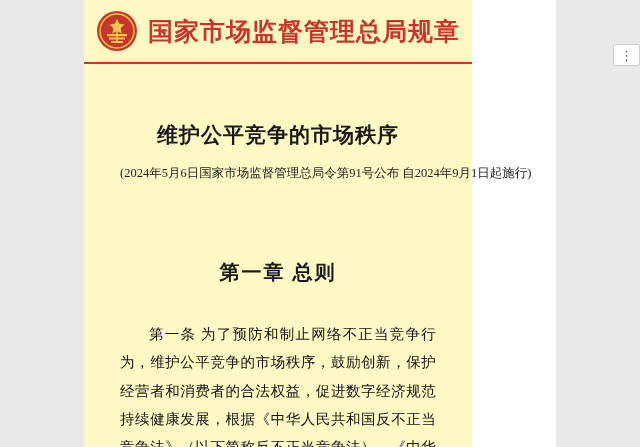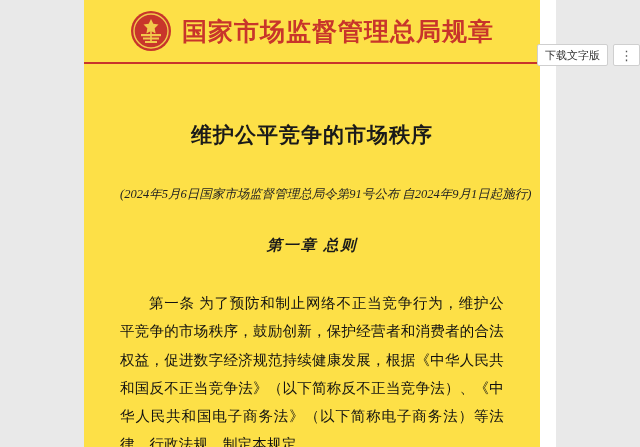--- a/index.html
+++ b/index.html
@@ -27,23 +27,23 @@
     height: 447px;
     background: #e9e9e9;
   }
   .gutter.left { left: 0; }
   .gutter.right { right: 0; }
 
   .sheet {
     position: absolute;
     left: 84px;
     top: 0;
-    width: 456px;
+    width: 388px;
     height: 447px;
-    background: #fde047;
+    background: #fef9c3;
   }
 
   
   .masthead {
     position: relative;
     height: 62px;
     border-bottom: 2px solid #c8352b;
     display: flex;
     align-items: center;
     justify-content: center;
@@ -106,33 +106,31 @@
     font-weight: bold;
     color: #1a1a1a;
     margin-top: 58px;
     letter-spacing: 1px;
     line-height: 1.3;
   }
   .doc-subtitle {
     text-align: center;
     font-size: 12.5px;
     color: #222222;
-    margin-top: 36px;
+    margin-top: 15px;
     line-height: 1.5;
     white-space: nowrap;
-    font-style: italic;
   }
   .chapter {
     text-align: center;
-    font-size: 15px;
+    font-size: 20px;
     font-weight: bold;
     color: #1a1a1a;
-    margin-top: 32px;
+    margin-top: 76px;
     letter-spacing: 2px;
-    font-style: italic;
   }
   .para {
     font-size: 14.5px;
     color: #111111;
     line-height: 1.95;
     margin-top: 34px;
     text-align: justify;
     text-indent: 2em;
     letter-spacing: 0.2px;
   }
@@ -165,17 +163,16 @@
     <div class="doc">
       <div class="doc-title">维护公平竞争的市场秩序</div>
       <div class="doc-subtitle">(2024年5月6日国家市场监督管理总局令第91号公布 自2024年9月1日起施行)</div>
       <div class="chapter">第一章 总则</div>
       <div class="para">第一条 为了预防和制止网络不正当竞争行为，维护公平竞争的市场秩序，鼓励创新，保护经营者和消费者的合法权益，促进数字经济规范持续健康发展，根据《中华人民共和国反不正当竞争法》（以下简称反不正当竞争法）、《中华人民共和国电子商务法》（以下简称电子商务法）等法律、行政法规，制定本规定。</div>
     </div>
 
   </div>
 
   <div class="top-buttons">
-    <div class="btn">下载文字版</div>
     <div class="btn icon-btn">⋮</div>
   </div>
 
 </div>
 
 </body></html>

